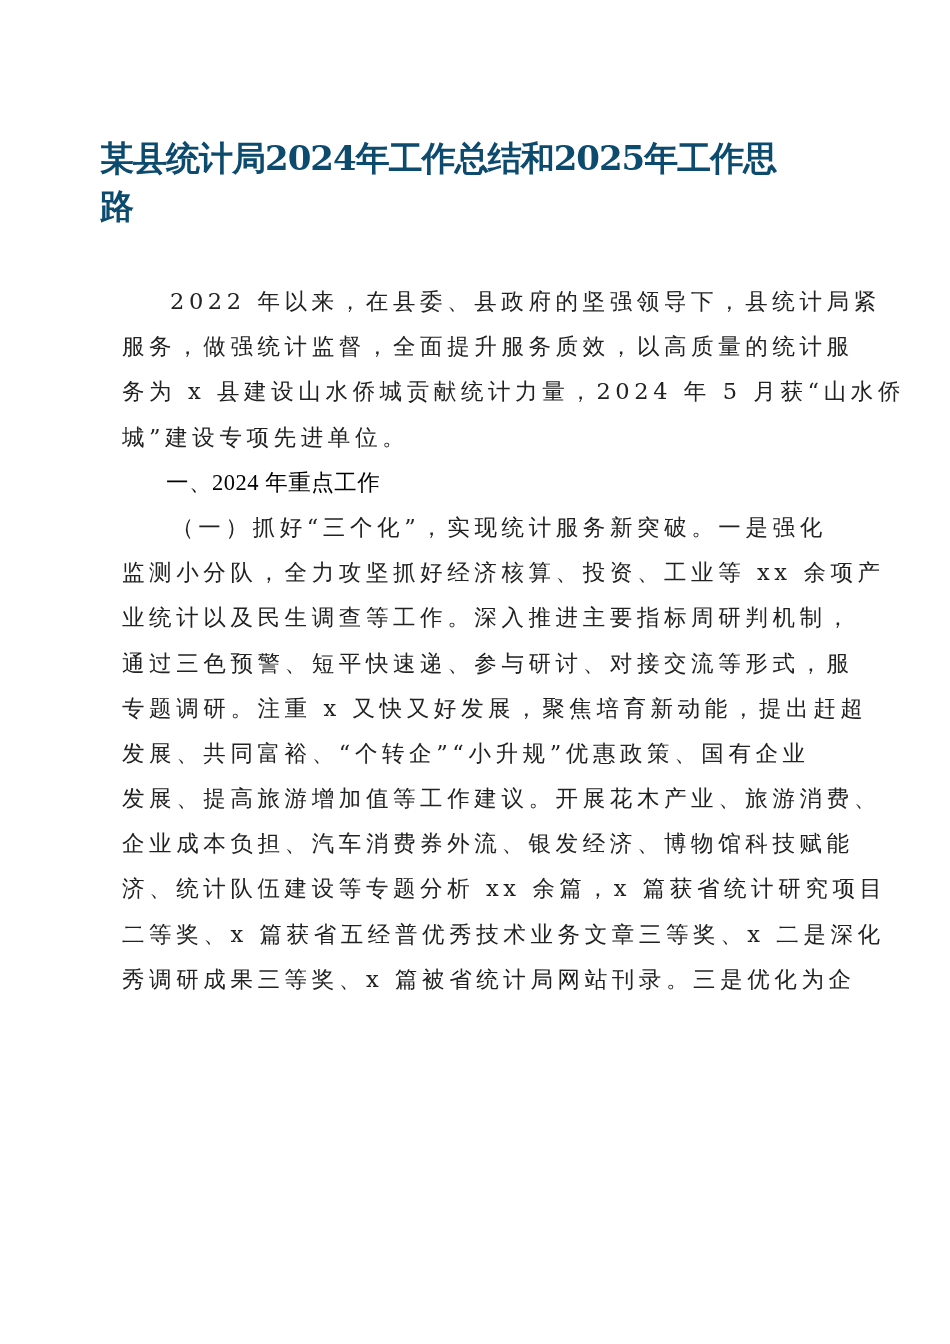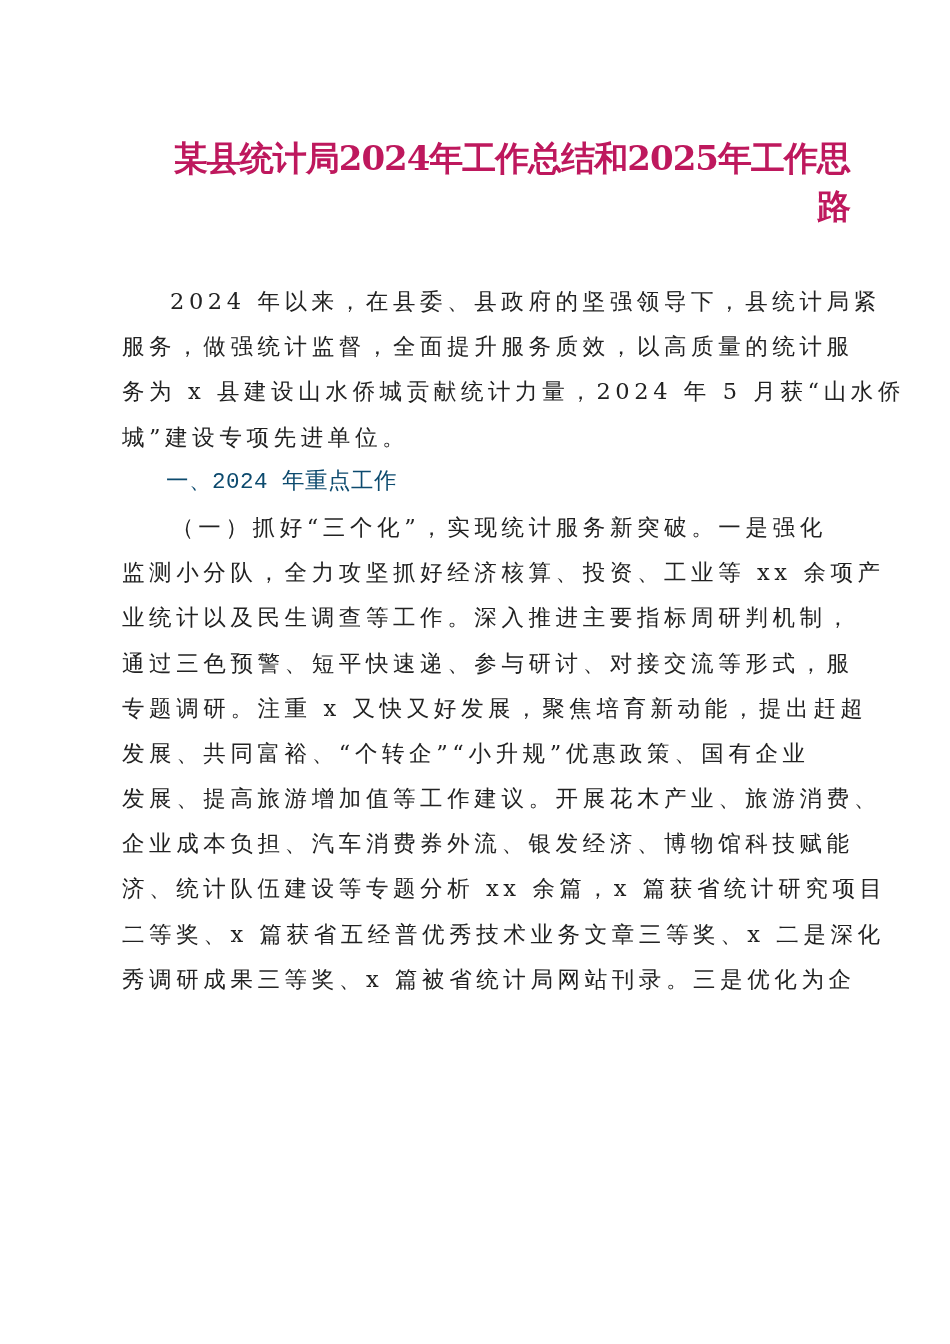--- a/index.html
+++ b/index.html
@@ -1,48 +1,48 @@
 <!DOCTYPE html>
 <html><head>
 <meta charset="utf-8">
 <style>
   html, body { margin: 0; padding: 0; background: #ffffff; }
   body { width: 950px; height: 1344px; position: relative; overflow: hidden; }
   .page { position: absolute; left: 0; top: 0; width: 950px; height: 1344px; background: #fff; }
   .title {
-    position: absolute; left: 100px; width: 750px; text-align: right;
+    position: absolute; left: 100px; width: 750px; text-align: left;
     font-family: "DejaVu Serif", "Liberation Serif", serif;
-    font-weight: bold; font-size: 34px; color: #be185d; line-height: 48px; top: 134px;
+    font-weight: bold; font-size: 34px; color: #0c4a6e; line-height: 48px; top: 134px;
     letter-spacing: -1px;
   }
   .title .t-line { display: block; white-space: nowrap; }
   .body-lines { position: absolute; left: 122px; top: 279px; width: 720px; }
   .line {
     font-family: "DejaVu Serif", "Liberation Serif", serif;
     font-size: 22.5px; color: #222; height: 45.2px; line-height: 45.2px;
     white-space: nowrap; letter-spacing: 4.6px;
   }
   .line.indent { padding-left: 48px; }
   .line.heading {
-    font-family: Liberation Mono, monospace;
-    letter-spacing: 0.5px; color: #0c4a6e; padding-left: 44px;
+    font-family: Liberation Serif, serif;
+    letter-spacing: 0.5px; color: #000000; padding-left: 44px;
   }
   .line.sub { padding-left: 34px; text-align: center; }
 </style>
 </head>
 <body>
 
 <div class="page">
   <div class="title">
     <span class="t-line">某县统计局2024年工作总结和2025年工作思</span>
     <span class="t-line">路</span>
   </div>
 
   <div class="body-lines">
-    <div class="line indent">2024 年以来，在县委、县政府的坚强领导下，县统计局紧</div>
+    <div class="line indent">2022 年以来，在县委、县政府的坚强领导下，县统计局紧</div>
     <div class="line">服务，做强统计监督，全面提升服务质效，以高质量的统计服</div>
     <div class="line">务为 x 县建设山水侨城贡献统计力量，2024 年 5 月获“山水侨</div>
     <div class="line">城”建设专项先进单位。</div>
 
     <div class="line heading">一、2024 年重点工作</div>
 
     <div class="line sub">（一）抓好“三个化”，实现统计服务新突破。一是强化</div>
     <div class="line">监测小分队，全力攻坚抓好经济核算、投资、工业等 xx 余项产</div>
     <div class="line">业统计以及民生调查等工作。深入推进主要指标周研判机制，</div>
     <div class="line">通过三色预警、短平快速递、参与研讨、对接交流等形式，服</div>

